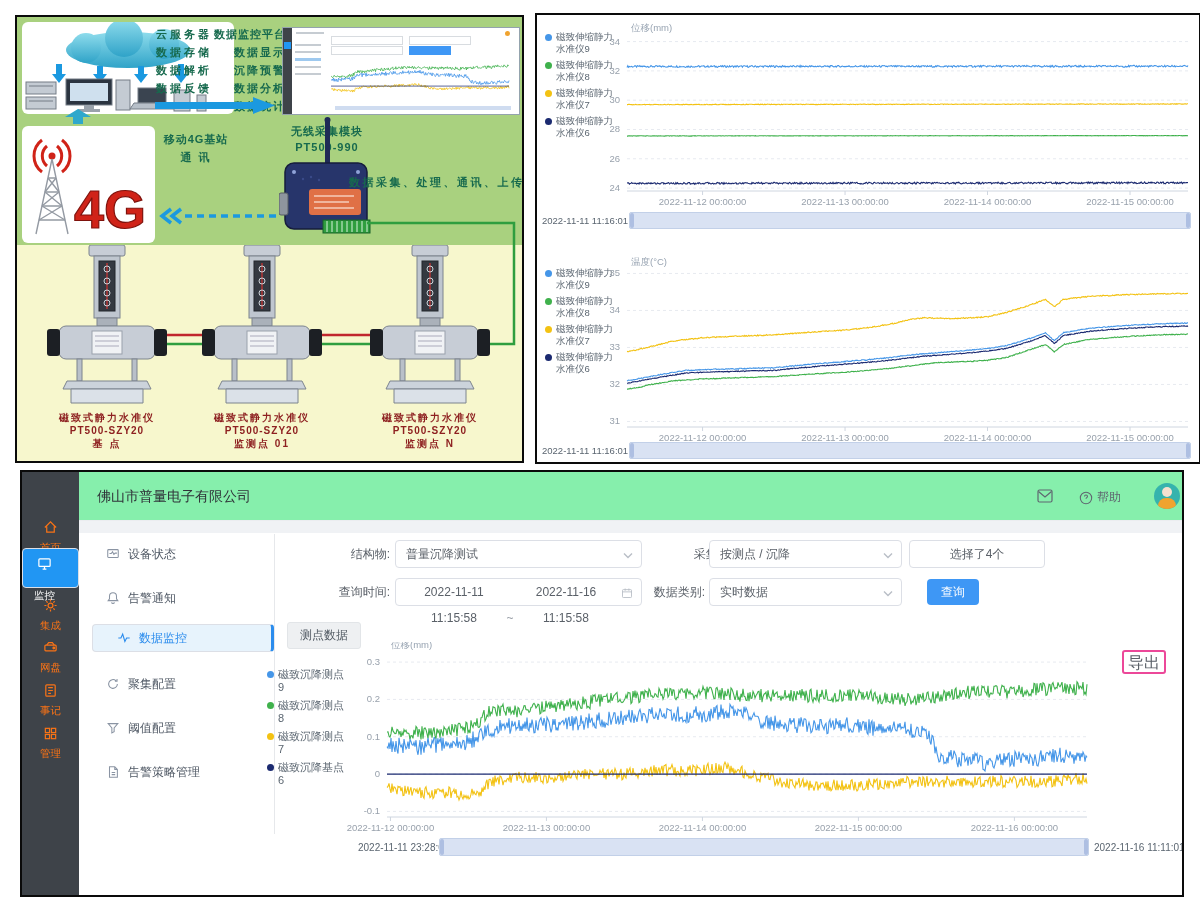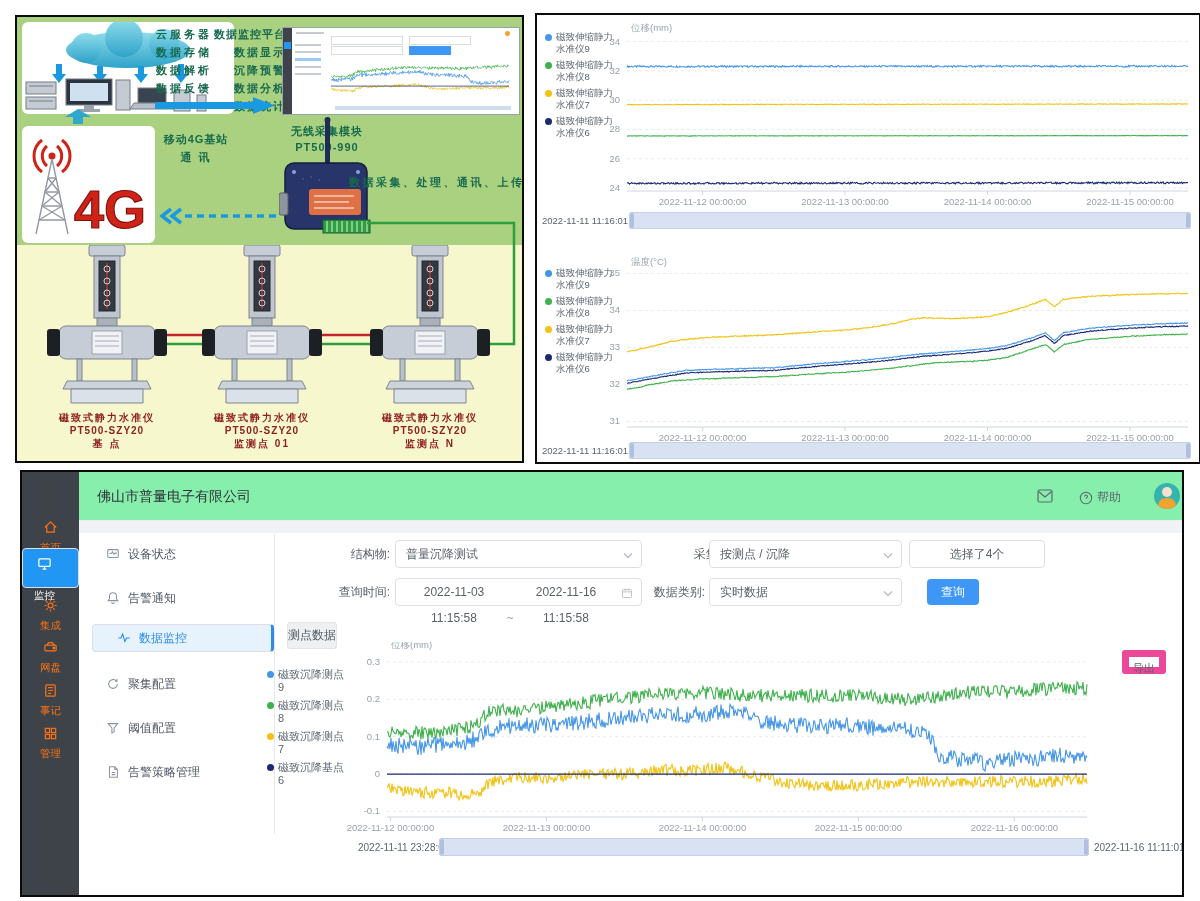--- a/index.html
+++ b/index.html
@@ -61,22 +61,22 @@
   .vdiv{left:252px;top:62px;width:1px;height:300px;background:#e6e8eb;}
   .lbl{font-size:12px;color:#5a6068;text-align:right;line-height:28px;}
   .sel,.box{border:1px solid #dcdfe6;border-radius:4px;background:#fff;height:28px;
     font-size:12px;color:#5a6068;line-height:26px;cursor:pointer;box-sizing:border-box;}
   .sel{padding:0 22px 0 10px;}
   .sel .chev{position:absolute;right:8px;top:11px;}
   .box{text-align:center;}
   .btn{background:#3e97f5;color:#fff;font-size:12px;text-align:center;line-height:26px;
     border-radius:4px;cursor:pointer;}
   .tabChip{background:#eef0f2;border:1px solid #e2e5e8;border-radius:3px;font-size:12px;
-    color:#515a63;padding:4px 0;cursor:pointer;}
-  .exportBtn{border:7px solid #ec4899;border-radius:3px;font-size:11px;color:#5a6068;
+    color:#515a63;padding:4px 12px;cursor:pointer;}
+  .exportBtn{border:2px solid #ec4899;border-radius:3px;font-size:16px;color:#5a6068;
     width:44px;height:24px;line-height:22px;text-align:center;box-sizing:border-box;cursor:pointer;}
   .legTxt2{font-size:11px;line-height:13px;color:#5a6570;}
   .sliderLbl2{font-size:10px;color:#5a6570;white-space:nowrap;}
   
   .miniBar{position:absolute;background:#c6ccd2;}
   .miniBox{position:absolute;border:1px solid #d8dce0;background:#fff;}
 </style>
 </head>
 <body>
 
@@ -514,21 +514,21 @@
     <div class="abs sel" style="left:687px;top:68px;width:193px;">
       <span>按测点 / 沉降</span>
       <svg class="chev" width="10" height="7" viewBox="0 0 10 7" fill="none" stroke="#b9bec6" stroke-width="1.4">
           <path d="M1 1.5 L5 5.5 L9 1.5"></path>
         </svg>
     </div>
     <div class="abs box" style="left:887px;top:68px;width:136px;">选择了4个</div>
 
     <div class="abs lbl" style="left:300px;top:106px;width:68px;">查询时间:</div>
     <div class="abs sel" style="left:373px;top:106px;width:247px;padding:0 24px 0 8px;">
-      <span style="display:inline-block;width:100px;text-align:center;">2022-11-03 11:15:58</span><span style="display:inline-block;width:12px;text-align:center;color:#9aa0a8;">~</span><span style="display:inline-block;width:100px;text-align:center;">2022-11-16 11:15:58</span>
+      <span style="display:inline-block;width:100px;text-align:center;">2022-11-11 11:15:58</span><span style="display:inline-block;width:12px;text-align:center;color:#9aa0a8;">~</span><span style="display:inline-block;width:100px;text-align:center;">2022-11-16 11:15:58</span>
       <svg class="chev" width="12" height="12" viewBox="0 0 16 16" fill="none" stroke="#b9bec6" stroke-width="1.2" style="top:8px;">
           <rect x="2" y="3.5" width="12" height="10.5" rx="1"></rect>
           <path d="M2 6.5h12 M5.5 2v3 M10.5 2v3"></path>
         </svg>
     </div>
     <div class="abs lbl" style="left:627px;top:106px;width:56px;">数据类别:</div>
     <div class="abs sel" style="left:687px;top:106px;width:193px;">
       <span>实时数据</span>
       <svg class="chev" width="10" height="7" viewBox="0 0 10 7" fill="none" stroke="#b9bec6" stroke-width="1.4">
           <path d="M1 1.5 L5 5.5 L9 1.5"></path>

